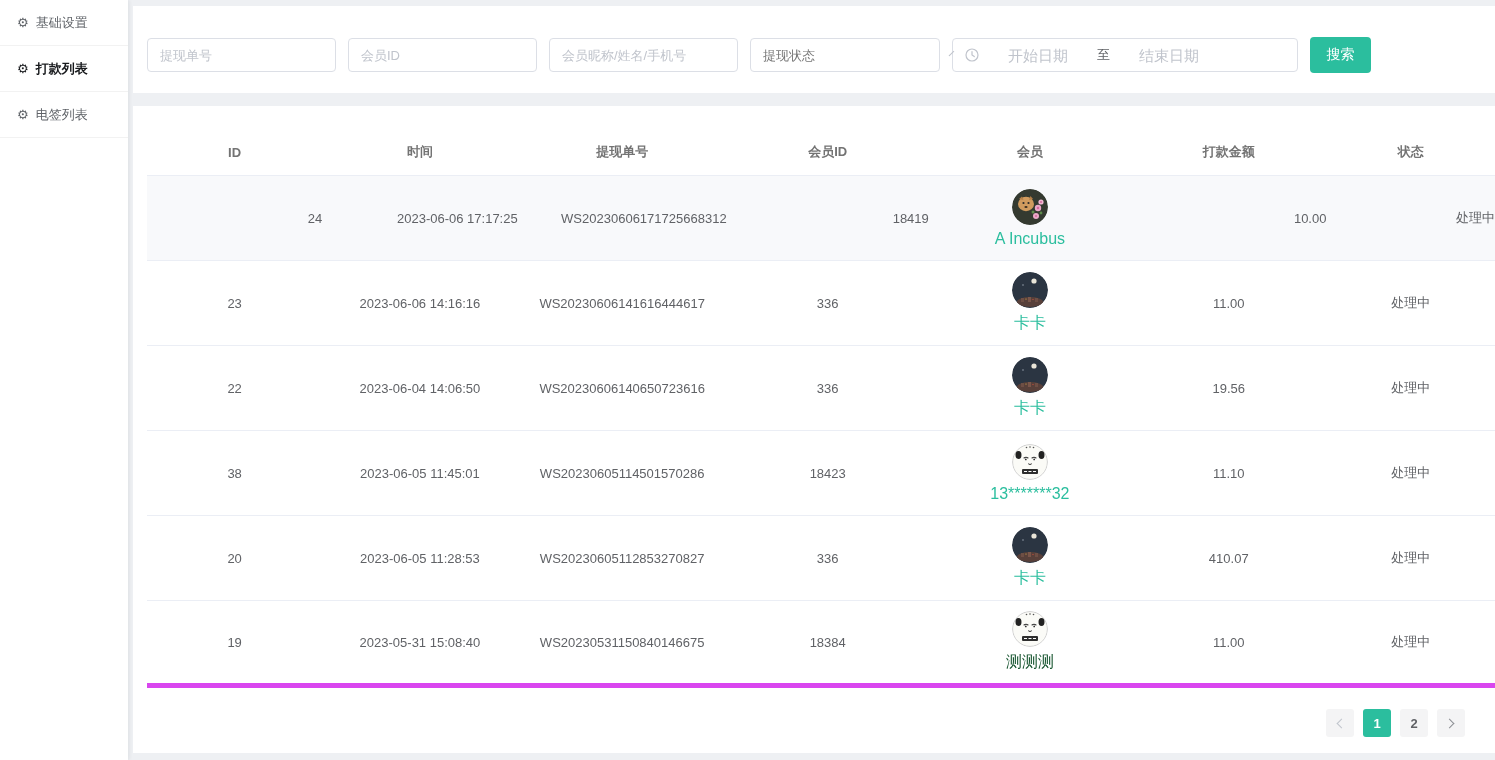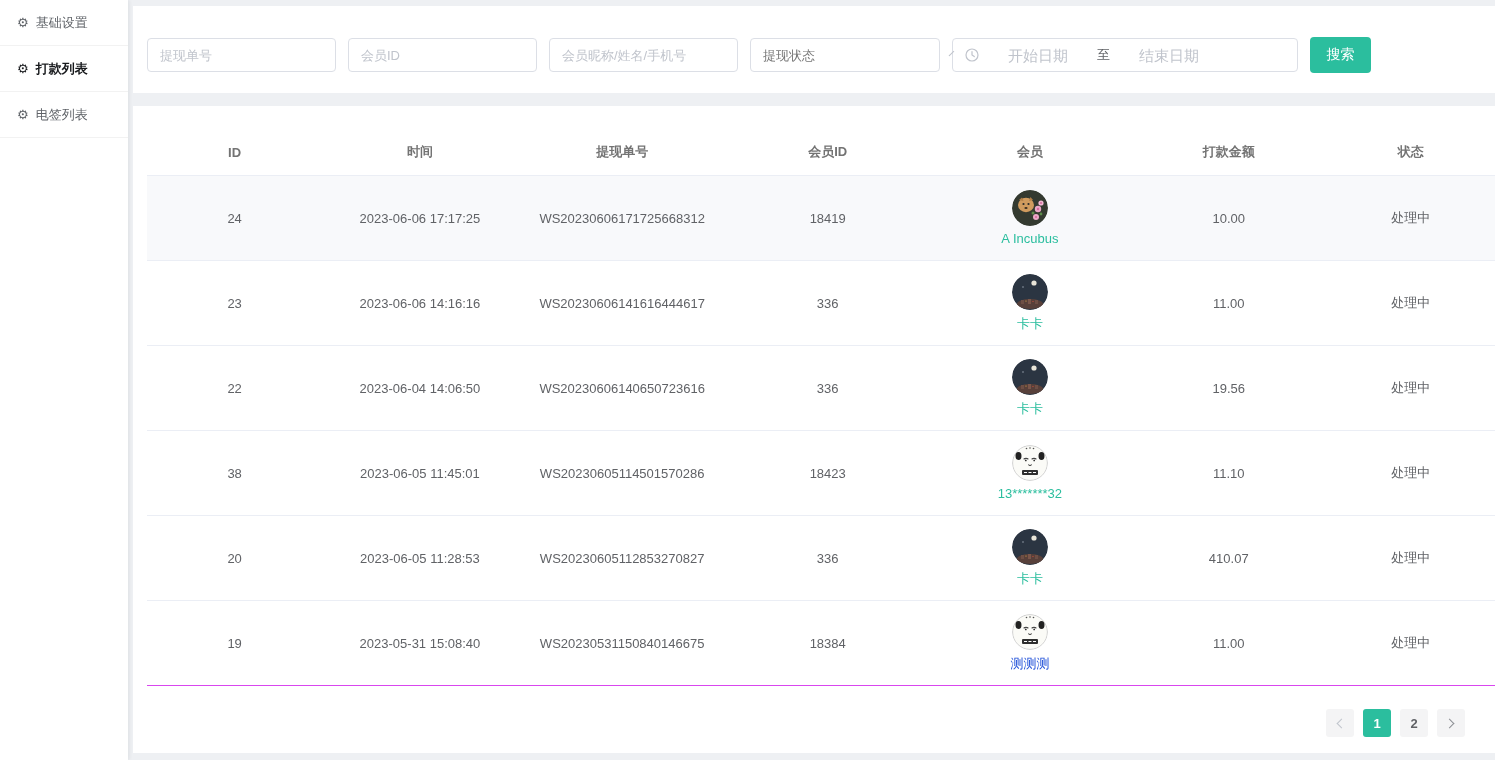--- a/index.html
+++ b/index.html
@@ -47,24 +47,24 @@
     font-size:14px; cursor:pointer; font-family:Liberation Sans, sans-serif; }
 
   
   .records-card { margin-top:13px; flex:1; margin-bottom:7px; padding:15px 0 0 14px;
     display:flex; flex-direction:column; }
   table { width:100%; border-collapse:collapse; margin-top:10px; table-layout:fixed; }
   thead th { font-size:13px; color:#737373; font-weight:600; text-align:center;
     padding:12px 0 14px 0; }
   tbody td { text-align:center; font-size:13px; color:#606266; height:85px;
     border-top:1px solid #ebeef5; }
-  tbody tr:first-child td { background:#f8f9fb; }
-  tbody tr:last-child td { border-bottom:1px solid #d946ef; }
+  tbody tr:first-child td { background:#f8f9fb;text-align:right; }
+  tbody tr:last-child td { border-bottom:5px solid #d946ef; }
   .member-cell { display:flex; flex-direction:column; align-items:center; gap:5px; }
-  .member-name { font-size:13px; cursor:pointer; text-decoration:none; }
+  .member-name { font-size:16px; cursor:pointer; text-decoration:none; }
   .avatar { width:36px; height:36px; border-radius:50%; overflow:hidden; display:block; }
 
   
   .pagination { display:flex; justify-content:flex-end; align-items:center; gap:9px;
     padding:16px 30px 16px 0; margin-top:auto; }
   .page-btn { min-width:28px; height:28px; border:none; border-radius:3px;
     background:#f4f4f5; color:#606266; font-size:13px; font-weight:700; cursor:pointer;
     display:flex; align-items:center; justify-content:center; font-family:inherit; }
   .page-btn.active { color:#fff; }
   .chev { width:7px; height:7px; border-right:1.5px solid #c0c4cc;
@@ -288,21 +288,21 @@
                     <path d="M12 14 q2 -1.6 4 0" fill="none" stroke="#333" stroke-width="1.1" stroke-linecap="round"></path>
                     <path d="M20 14 q2 -1.6 4 0" fill="none" stroke="#333" stroke-width="1.1" stroke-linecap="round"></path>
                     <circle cx="13.8" cy="15.4" r="0.9" fill="#333"></circle>
                     <circle cx="22.2" cy="15.4" r="0.9" fill="#333"></circle>
                     <path d="M16.5 20 q1.5 1.4 3 0" fill="none" stroke="#333" stroke-width="1" stroke-linecap="round"></path>
                     <rect x="10" y="25" width="16" height="5" rx="1" fill="#2e2e2e"></rect>
                     <rect x="12" y="27" width="3" height="1" fill="#fff"></rect>
                     <rect x="16.5" y="27" width="3" height="1" fill="#fff"></rect>
                     <rect x="21" y="27" width="3" height="1" fill="#fff"></rect>
                   </svg>
-                  <a class="member-name" style="color: #1d4ed8;">测测测</a>
+                  <a class="member-name" style="color: #14532d;">测测测</a>
                 </div>
               </td>
               <td>11.00</td>
               <td>处理中</td>
             </tr>
           </tbody>
       </table>
       <div class="pagination" id="pagination">
           <button class="page-btn">
             <span class="chev left"></span>

